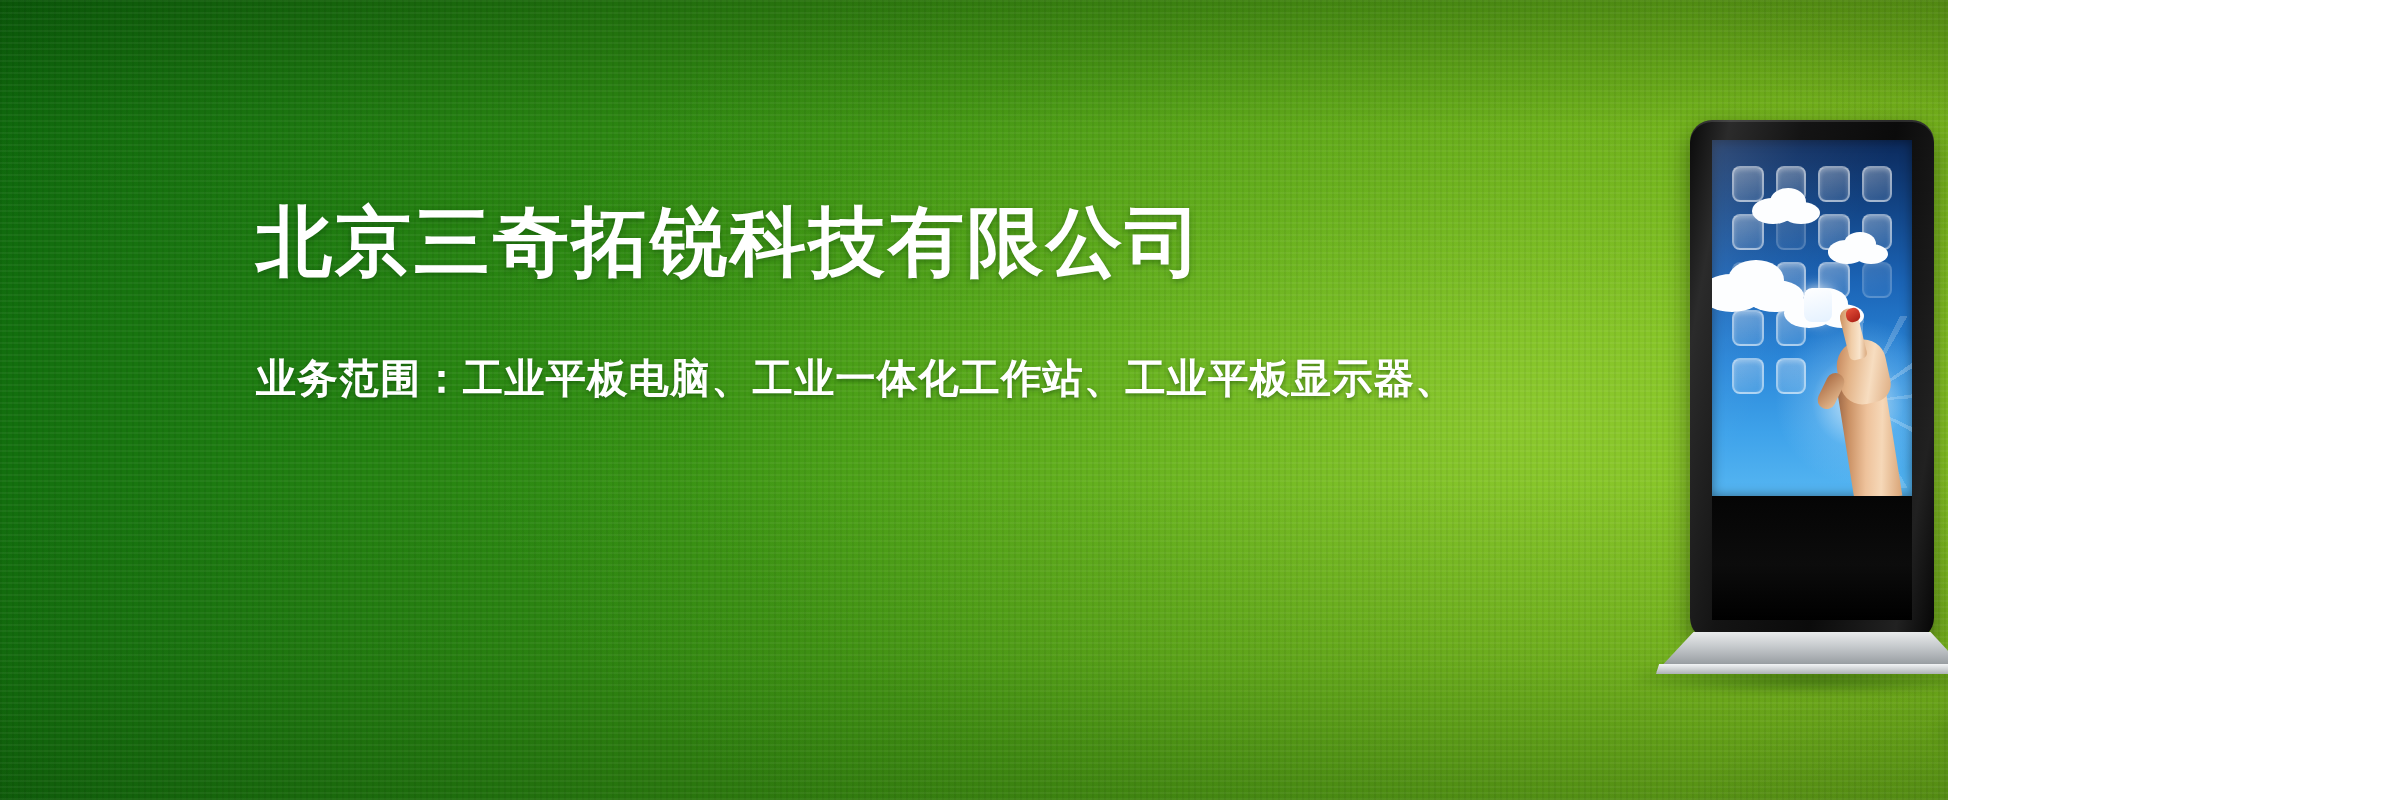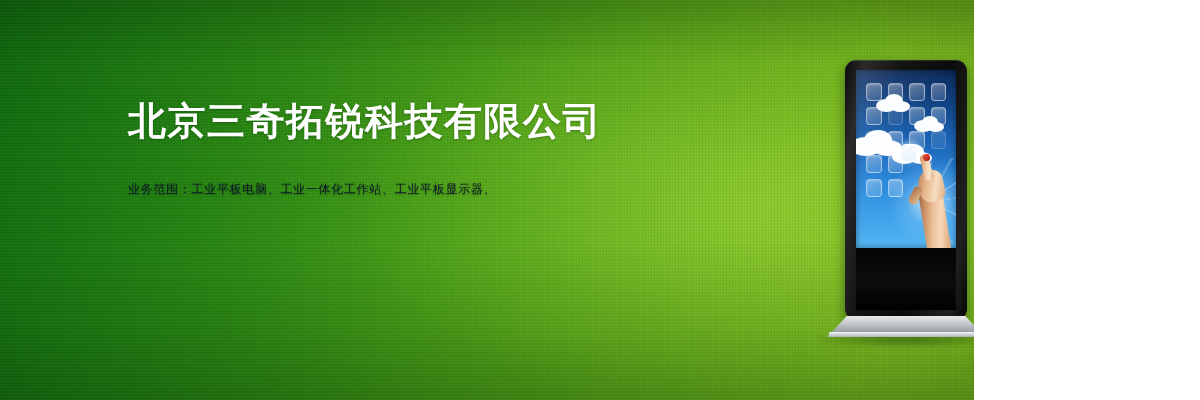--- a/index.html
+++ b/index.html
@@ -73,23 +73,23 @@
     font-weight:bold;
     color:#ffffff;
     letter-spacing:1.5px;
     line-height:50px;
     text-shadow:0 1px 3px rgba(0,50,0,.38);
     white-space:nowrap;
   }
 
   .tagline {
     margin-top:26px;
-    font-size:12px;
-    font-weight:normal;
-    color:#0f172a;
+    font-size:20px;
+    font-weight:bold;
+    color:#ffffff;
     letter-spacing:.7px;
     line-height:34px;
     text-shadow:0 1px 2px rgba(0,45,0,.42);
     white-space:nowrap;
   }
   .tagline .ln { display:block; }
 
   
   .kiosk-front {
     position:absolute;

